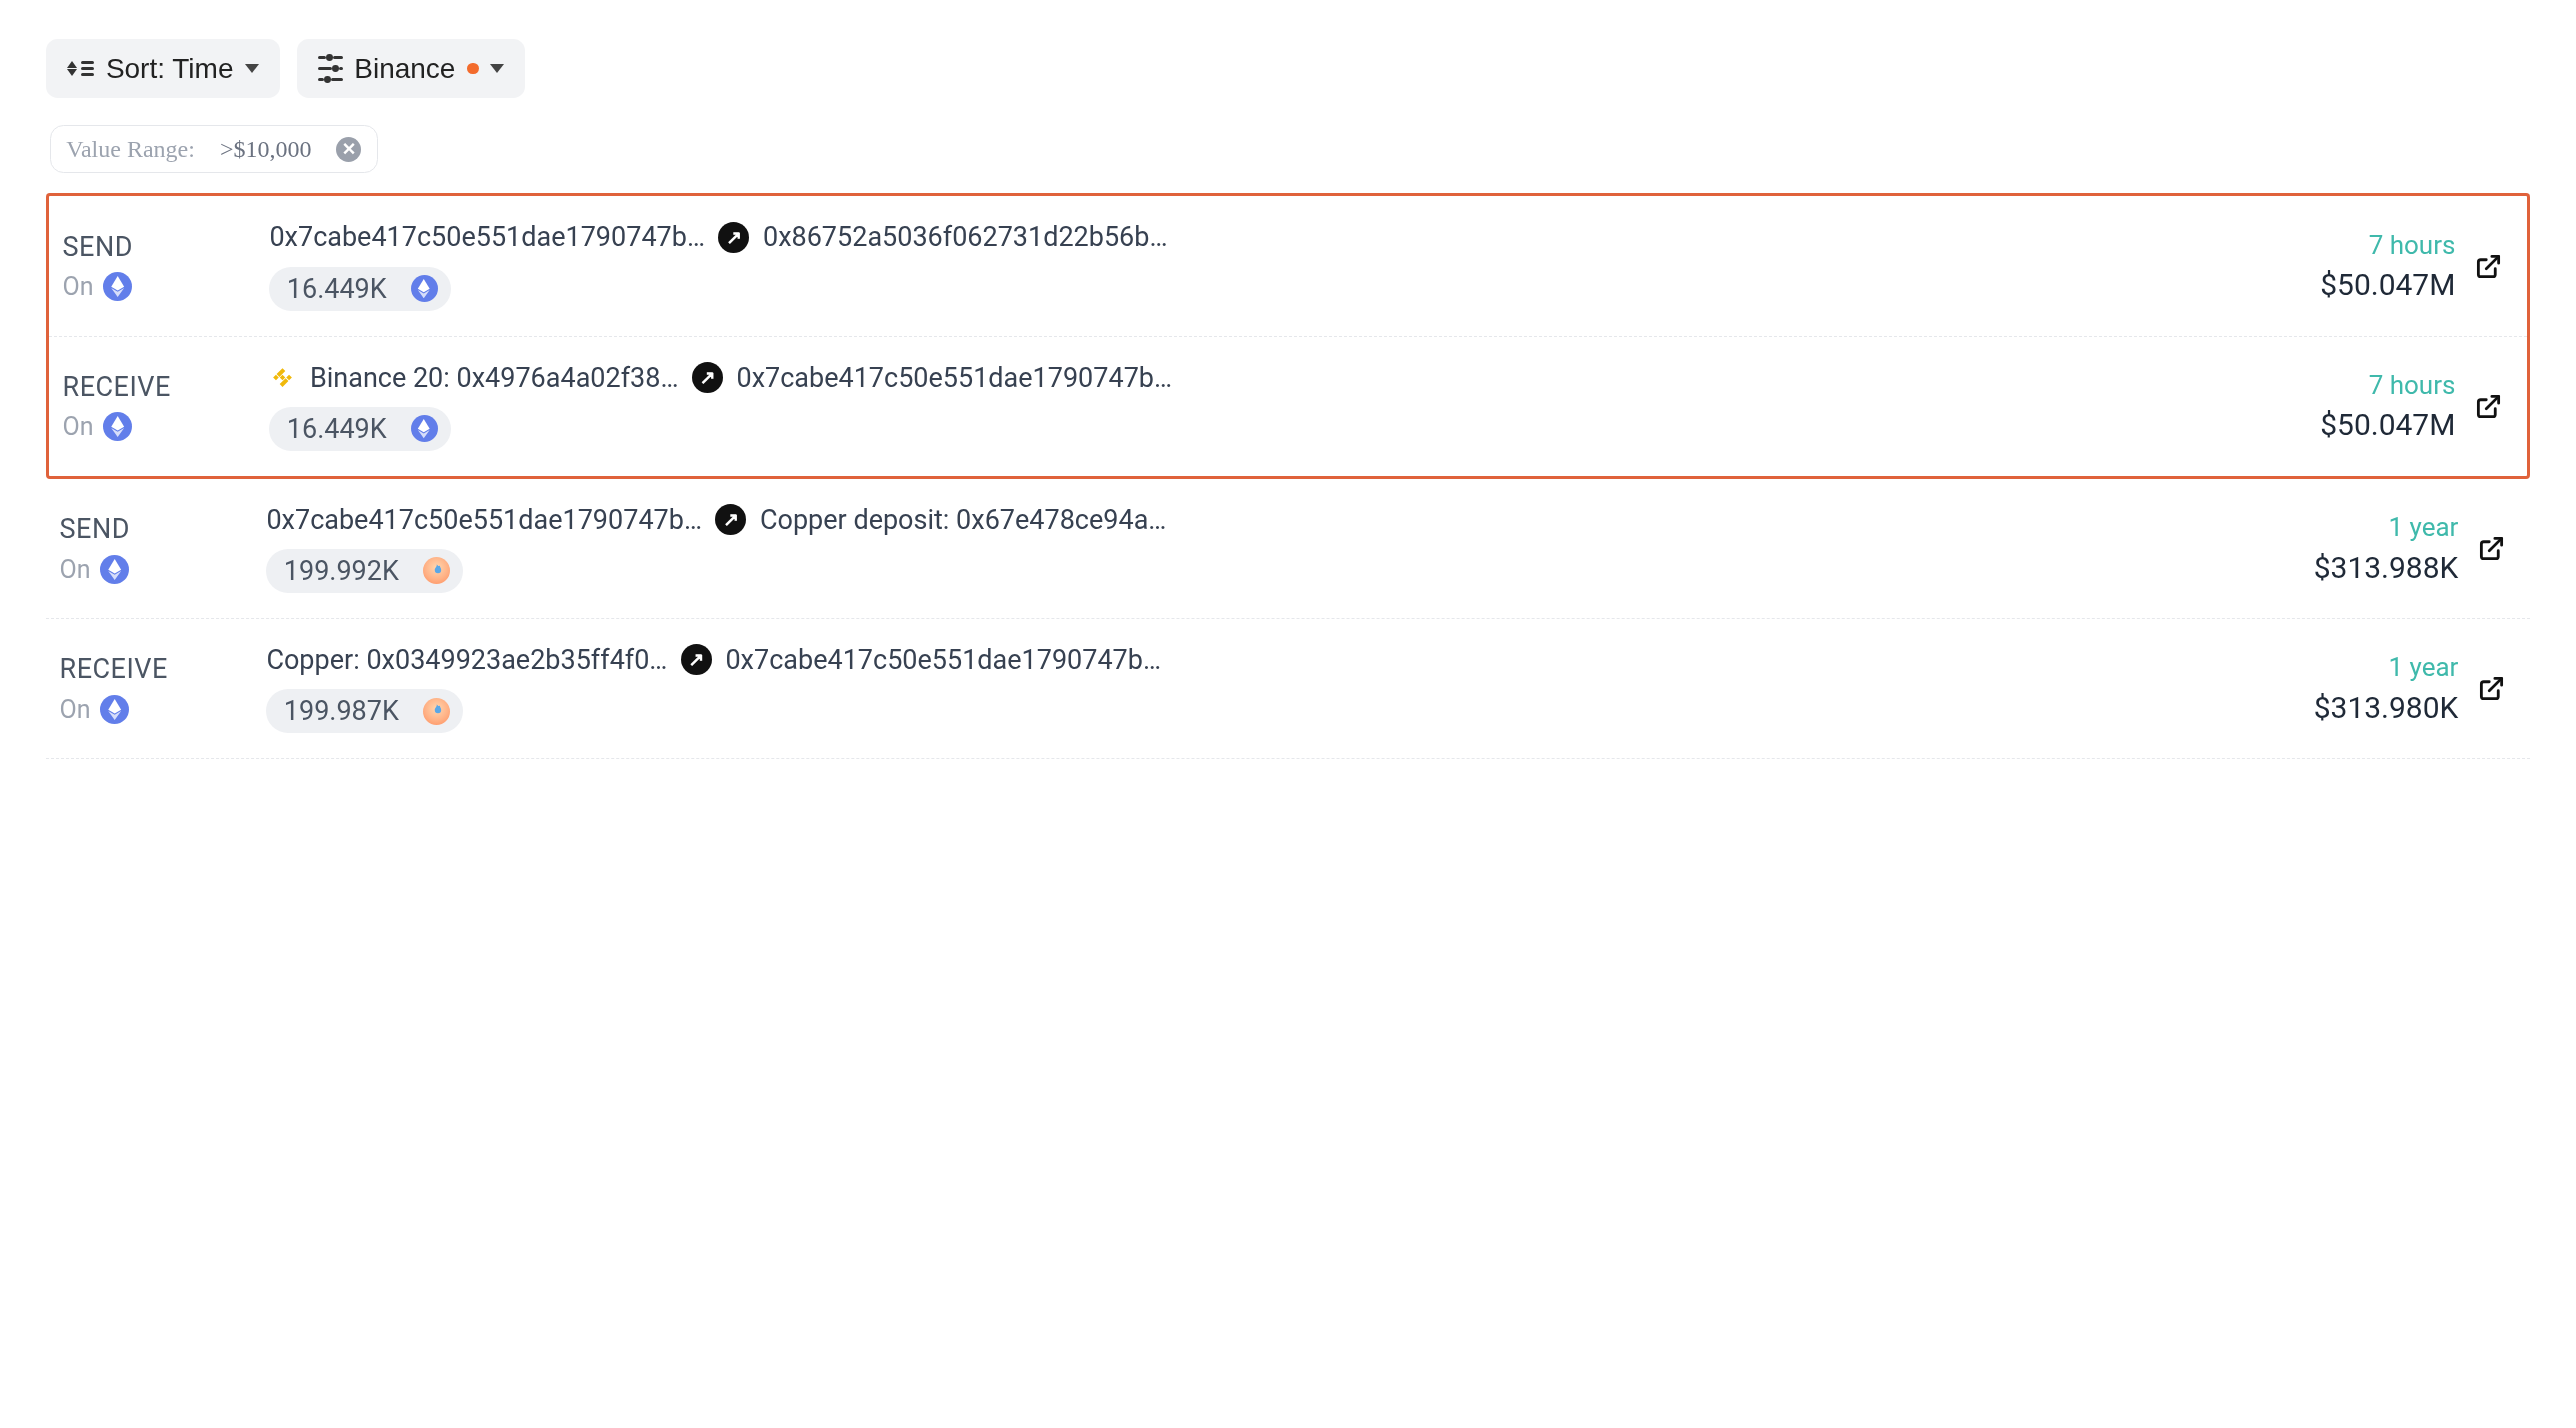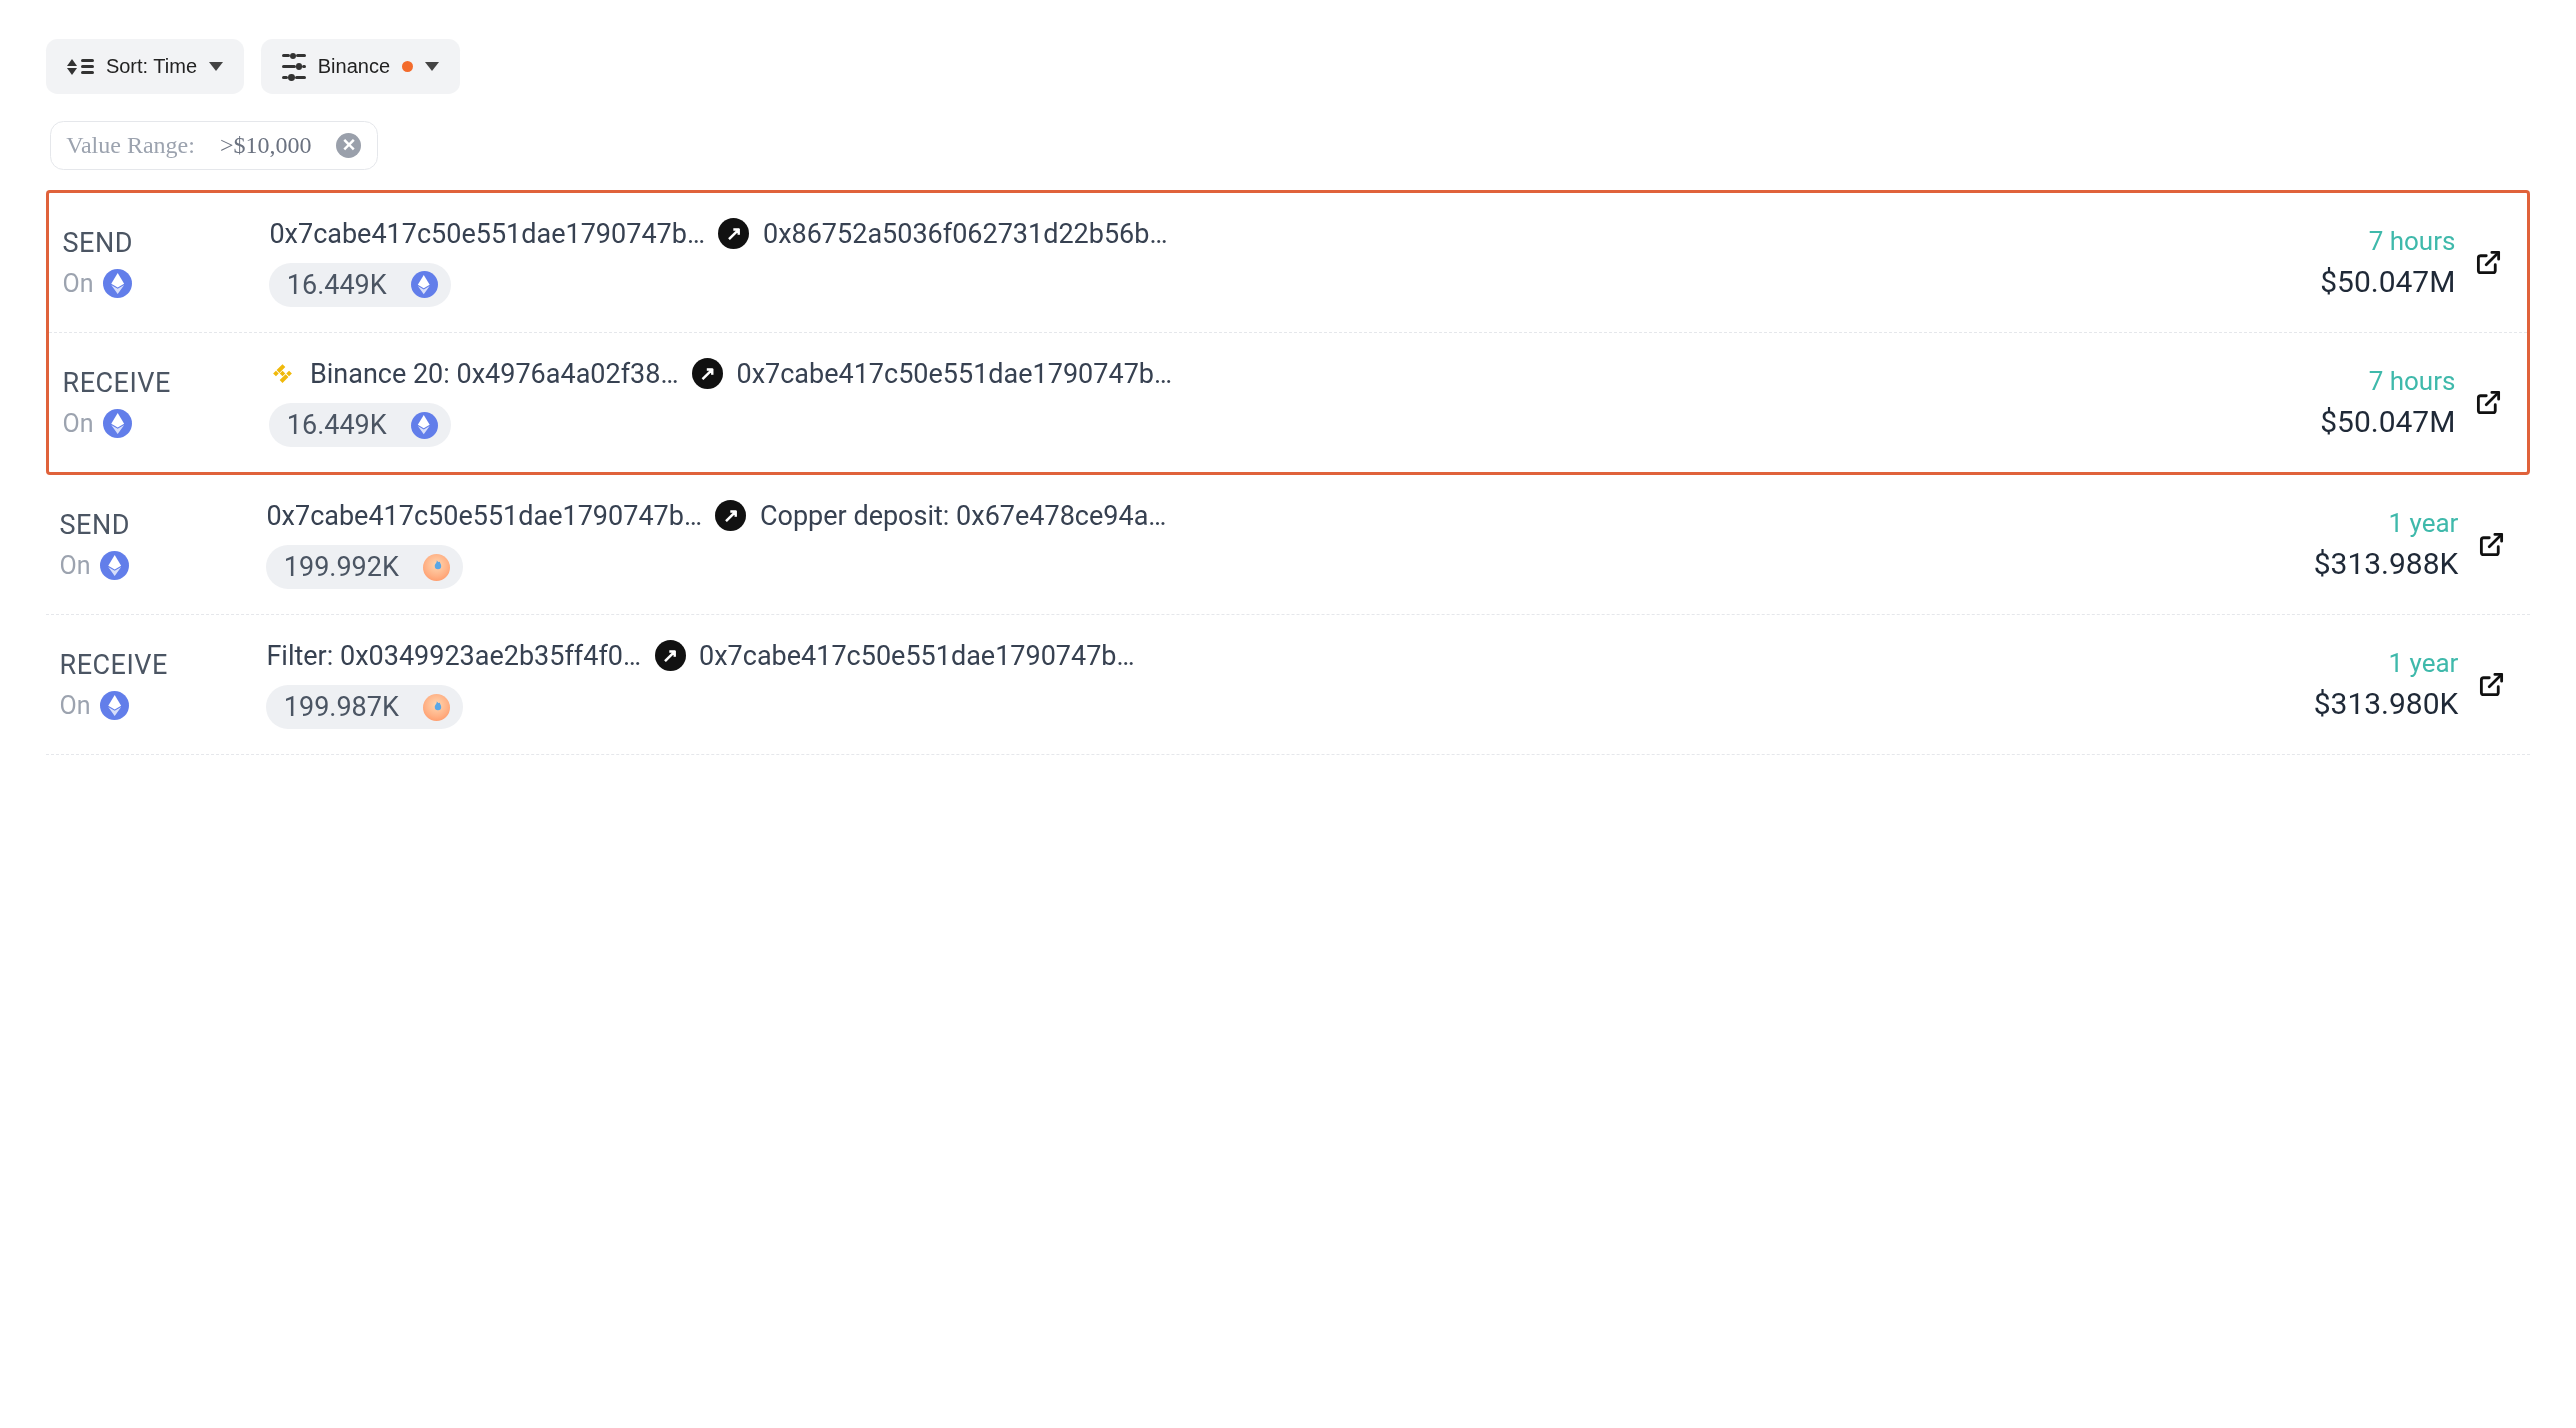--- a/index.html
+++ b/index.html
@@ -23,21 +23,21 @@
   }
   .controls { display: flex; gap: 17.4px; }
   .btn {
     display: inline-flex;
     align-items: center;
     gap: 11.6px;
     background: #f2f3f5;
     border: none;
     border-radius: 11.6px;
     padding: 13.5px 21px;
-    font-size: 20px;
+    font-size: 28px;
     cursor: pointer;
     color: #222;
   }
   .btn .label { color: #222; }
   .chev-down {
     width: 0; height: 0;
     border-left: 7.7px solid transparent;
     border-right: 7.7px solid transparent;
     border-top: 9.7px solid #444;
   }
@@ -360,21 +360,21 @@
             <svg viewBox="0 0 256 417" xmlns="http://www.w3.org/2000/svg">
               <path fill="#fff" d="M128 0L0 212l128 76 128-76z"></path>
               <path fill="#fff" opacity="0.75" d="M128 417l128-181-128 76-128-76z"></path>
             </svg>
           </span>
       </span>
     </div>
     <div class="col-main">
       <div class="addr-line">
 
-        <span class="addr">Filter: 0x0349923ae2b35ff4f0…</span>
+        <span class="addr">Copper: 0x0349923ae2b35ff4f0…</span>
         <span class="arrow-badge">↗</span>
         <span class="addr">0x7cabe417c50e551dae1790747b…</span>
       </div>
       <div class="amount-pill">
         <span>199.987K</span>
         <span class="coin coin-flame">
             <svg viewBox="0 0 24 24" xmlns="http://www.w3.org/2000/svg">
               <path fill="#5aa7e6" d="M12 2c1 4-3 5-3 9a5 5 0 0010 0c0-3-2-4-2-7-2 2-3 0-5-2z"></path>
             </svg>
           </span>

